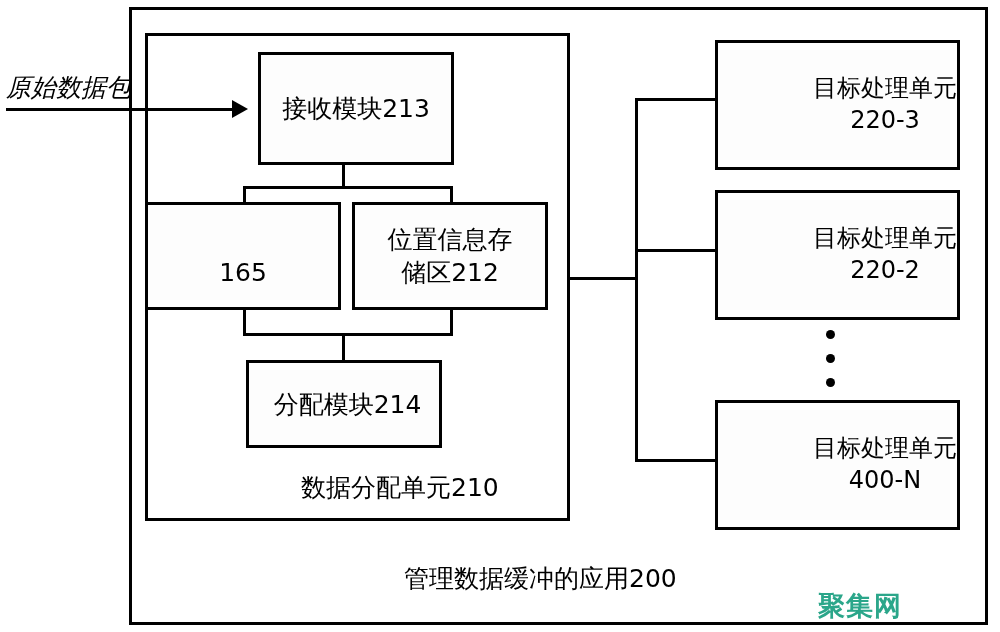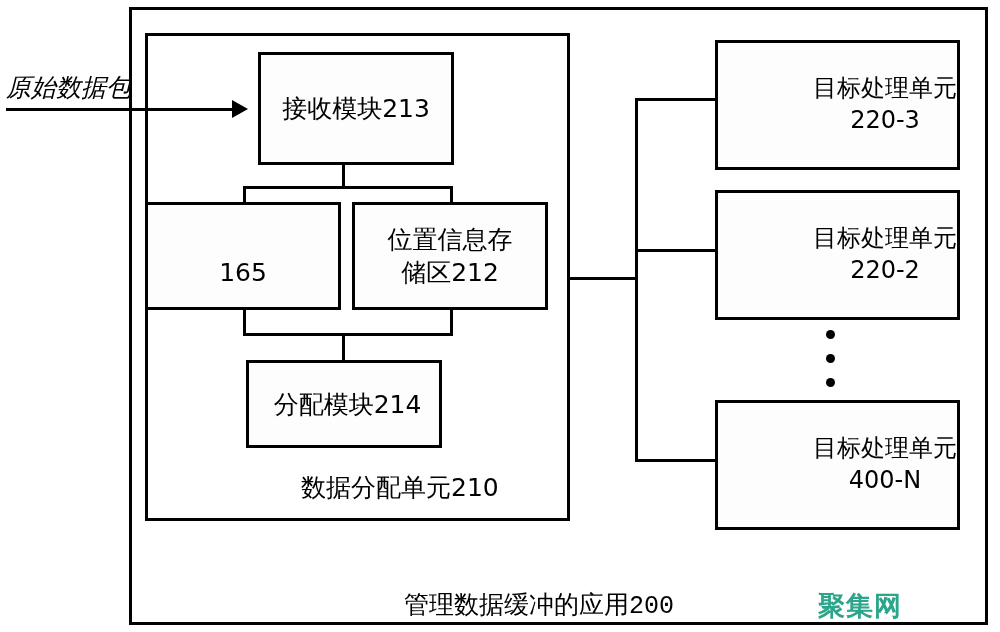--- a/index.html
+++ b/index.html
@@ -159,17 +159,17 @@
     <div class="dot" style="left:826px; top:378px;"></div>
   </div>
 
   <div class="box t-unit" style="left:715px; top:400px; width:245px; height:130px;">
     <span>
       <span>目标处理单元</span><br>
       <span>400-N</span>
     </span>
   </div>
 
-  <div class="caption t-caption" style="left:404px; top:592px;font-family:Liberation Mono, monospace;">管理数据缓冲的应用200</div>
+  <div class="caption t-caption" style="left:404px; top:564px;">管理数据缓冲的应用200</div>
 
   <div id="watermark" style="left: 818px; top: 588px; color: rgb(43, 166, 138);">聚集网</div>
 
 </div>
 
 </body></html>

